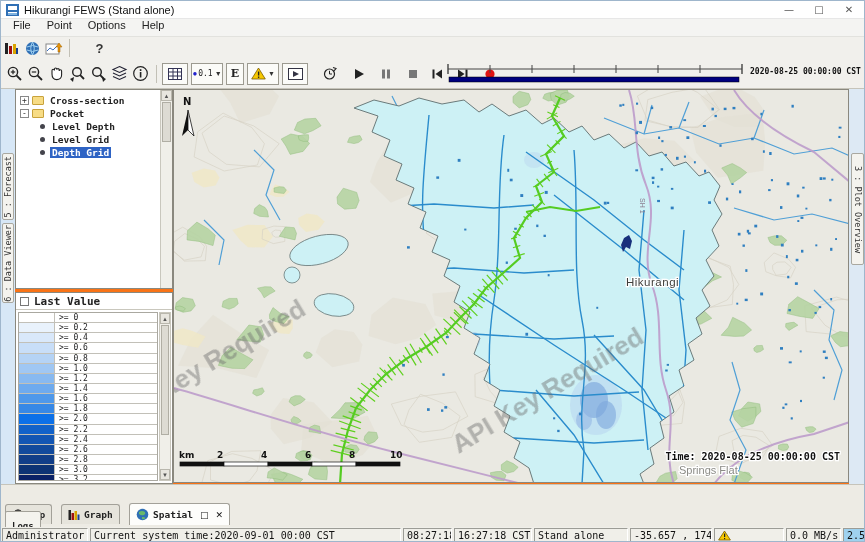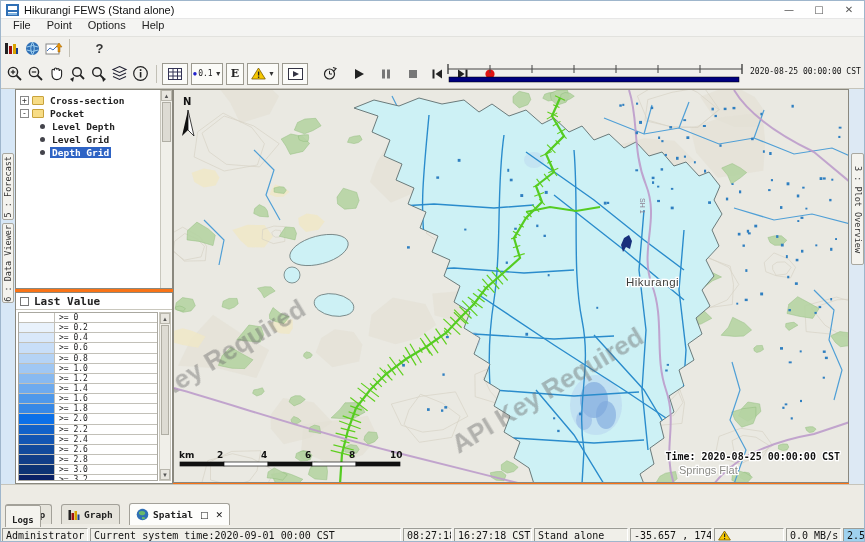--- a/index.html
+++ b/index.html
@@ -28,21 +28,21 @@
   .sep{width:1px;height:18px;background:#c2c0b6;margin:0 5px;flex:0 0 auto;}
   .tbtn{height:22px;border:1px solid #9c9a90;background:#fbfbf8;display:flex;align-items:center;
         justify-content:center;margin-right:3px;padding:0 2px;flex:0 0 auto;}
   .caret{font-size:7px;color:#333;margin-left:2px;}
   .dotlbl{font-size:8px;color:#222;font-family:"DejaVu Sans Mono",monospace;}
   .dotblue{color:#2222cc;font-size:8px;margin-right:1px;}
   .elbl{font-size:11px;font-weight:bold;color:#222;font-family:"DejaVu Serif",serif;}
   .helpbtn{font-size:13px;font-weight:bold;color:#333;margin-left:14px;}
   .timeline{position:absolute;left:443px;top:60px;width:302px;height:24px;}
   .tl-date{position:absolute;left:749px;top:66px;width:112px;font-family:"DejaVu Sans Mono",monospace;
-           font-size:8px;color:#111;white-space:nowrap;}
+           font-size:8px;color:#111;white-space:nowrap;font-weight:bold;}
   
   .main{position:absolute;left:0;top:88px;width:865px;height:395px;}
   .lstrip{position:absolute;left:0;top:0;width:14px;height:100%;background:#d7e7f6;}
   .rstrip{position:absolute;right:0;top:0;width:17px;height:100%;background:#dde9f4;}
   .vtab{position:absolute;background:#f4f3ee;border:1px solid #a9a8a0;border-radius:2px;
         font-family:"DejaVu Sans Mono",monospace;font-size:8.5px;color:#333;
         display:flex;align-items:center;justify-content:center;}
   .vtab span{writing-mode:vertical-rl;white-space:nowrap;}
   .vtab.flip span{transform:rotate(180deg);}
   
@@ -78,21 +78,21 @@
   .mapwrap{position:absolute;left:172px;top:0;width:676px;height:394px;border:1px solid #8a887e;
            background:#eae9e2;overflow:hidden;}
   
   .btabs{position:absolute;left:0;top:483px;width:100%;height:43px;background:#edebe4;border-top:1px solid #c6c4ba;}
   .btab{position:absolute;top:3px;height:20px;background:#e6e4dc;border:1px solid #a3a199;border-bottom:none;
         border-radius:3px 3px 0 0;display:flex;align-items:center;padding:0 6px;
         font-family:"DejaVu Sans Mono",monospace;font-size:9.5px;font-weight:bold;color:#222;margin-top:16px;}
   .btab.active{background:#fdfdfb;height:22px;top:2px;}
   .btab .bic{margin-right:4px;display:flex;}
   .btab .wglyph{font-size:9px;margin-left:7px;color:#111;font-weight:bold;font-family:"DejaVu Sans",sans-serif;}
-  .logsbtn{position:absolute;left:4px;top:20px;height:29px;background:#f4f3ee;border:1px solid #a3a199;
+  .logsbtn{position:absolute;left:4px;top:26px;height:29px;background:#f4f3ee;border:1px solid #a3a199;
            border-radius:2px;display:flex;align-items:center;padding:0 6px;
            font-family:"DejaVu Sans Mono",monospace;font-size:9px;font-weight:bold;color:#222;}
   
   .statusbar{position:absolute;left:0;top:526px;width:100%;height:16px;background:#f0efe9;
              display:flex;align-items:stretch;padding:1px 1px;}
   .scell{border:1px solid;border-color:#9c9c96 #ffffff #ffffff #9c9c96;margin-right:2px;
          font-family:"DejaVu Sans Mono",monospace;font-size:10px;color:#111;
          display:flex;align-items:center;padding-left:3px;white-space:nowrap;overflow:hidden;
          position:relative;flex:0 0 auto;}
   .memfill{position:absolute;left:0;top:0;bottom:0;width:55%;background:#9fd2ef;}

